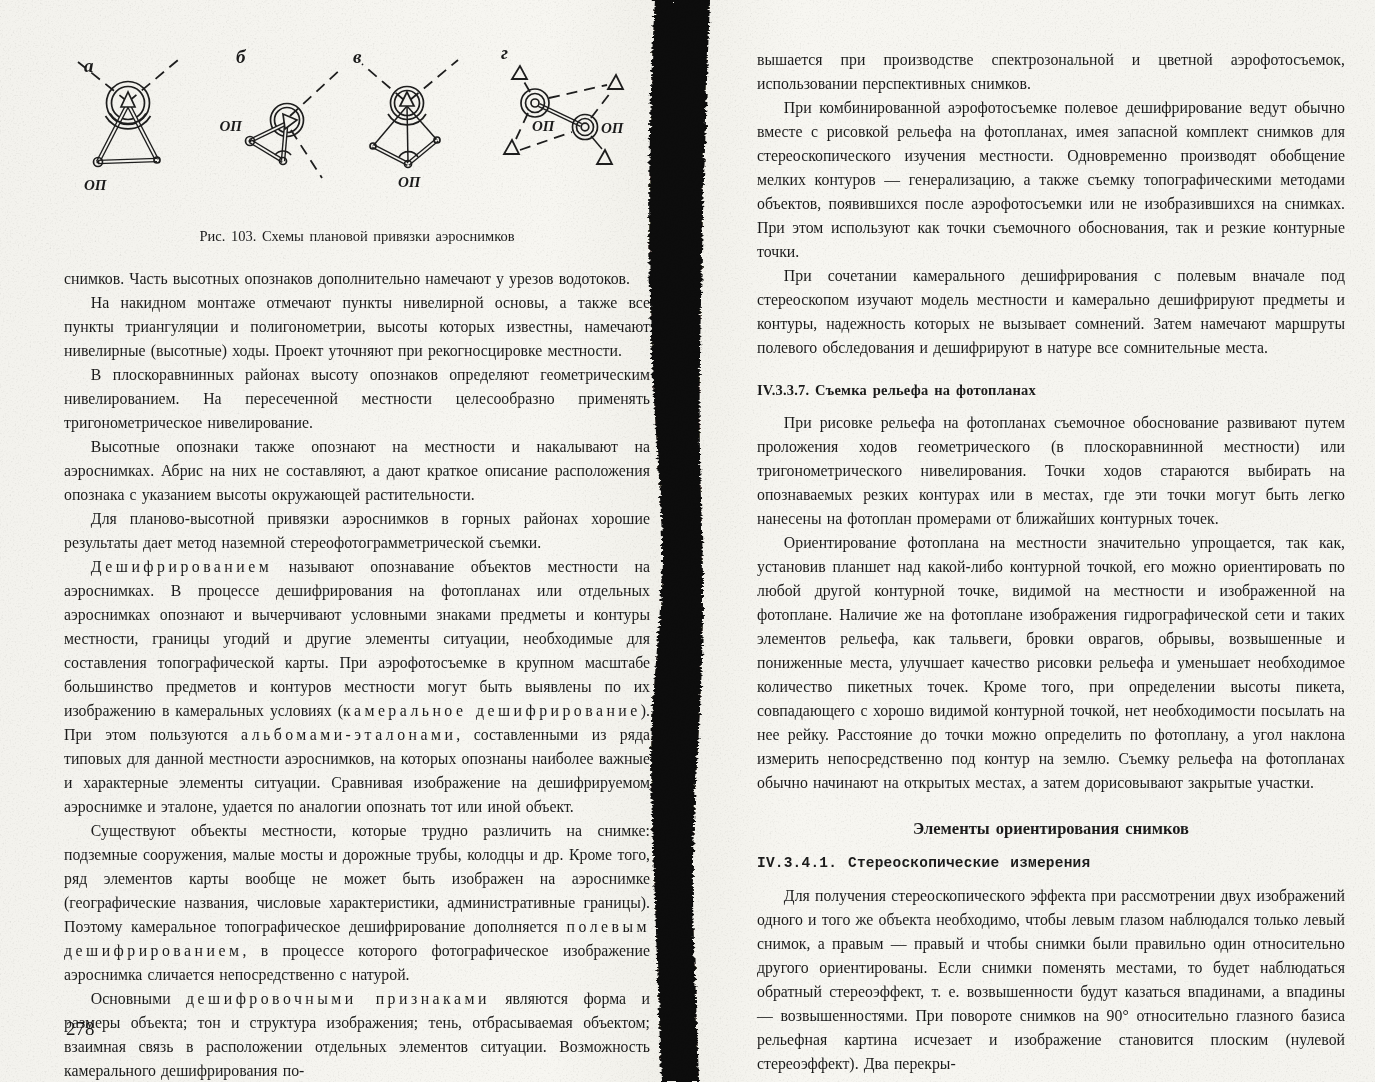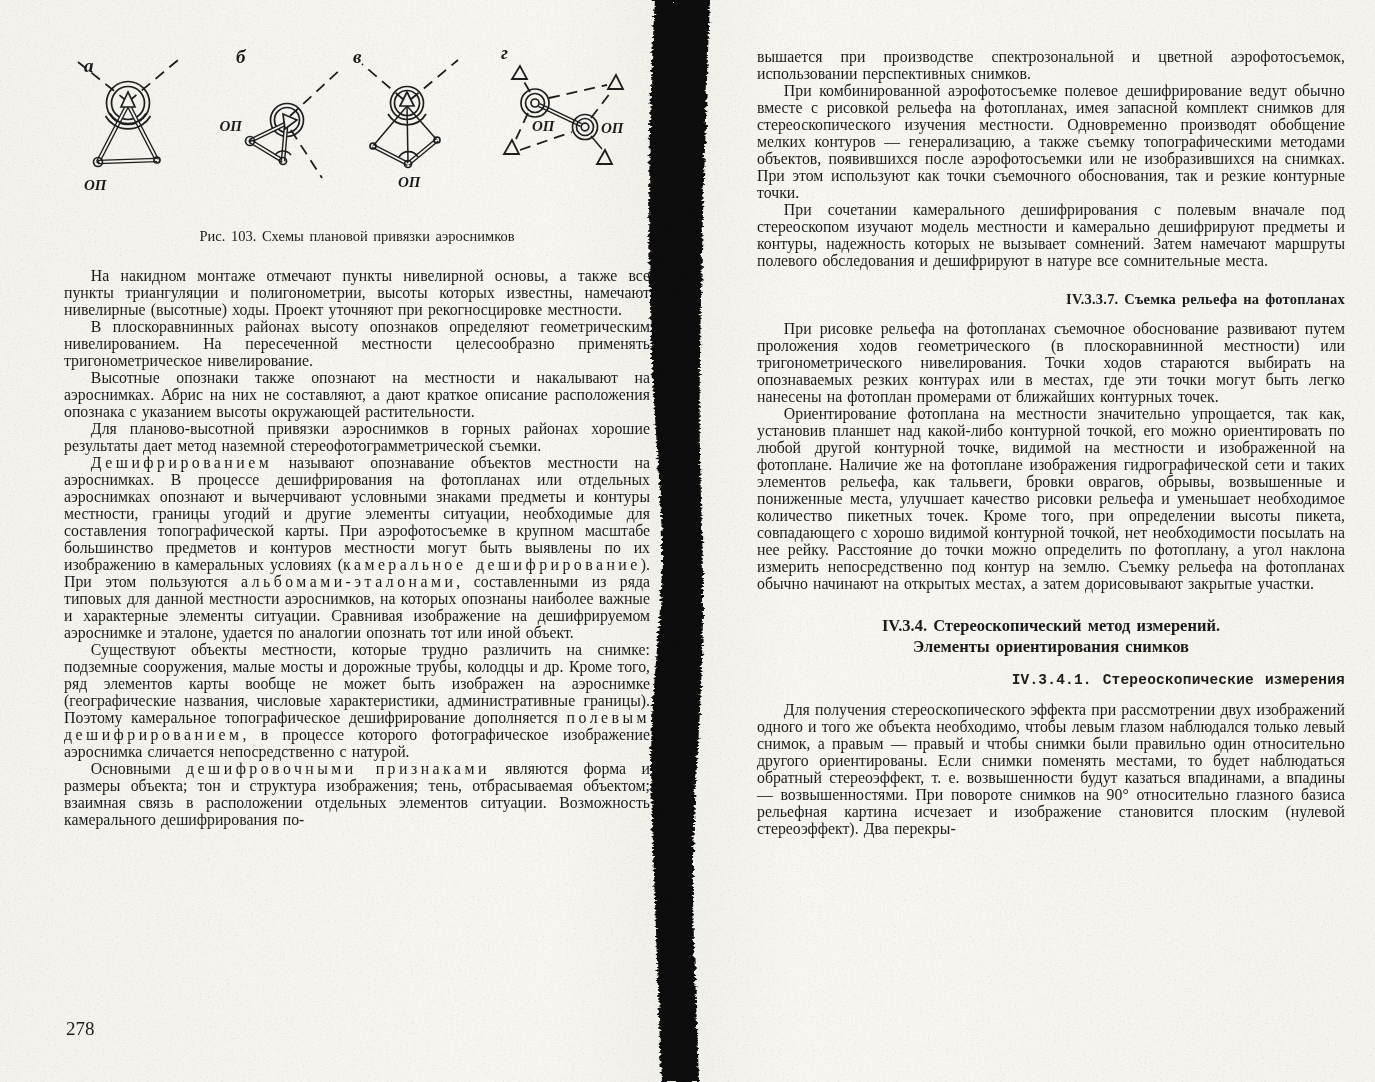--- a/index.html
+++ b/index.html
@@ -15,27 +15,27 @@
   .page-left{left:64px;top:0;width:586px;}
   .page-right{left:757px;top:48px;width:588px;}
   .figure-wrap{margin-top:40px;height:180px;}
   .figure-wrap svg{display:block;}
   .figcaption{
     font-weight:normal;text-align:center;
     font-size:14.5px;margin:8px 0 22px;word-spacing:2px;
   }
   .para{
     margin:0;text-align:justify;
-    font-size:15.8px;line-height:17px;word-spacing:1.2px;
+    font-size:15.8px;line-height:24px;word-spacing:1.2px;
   }
   .para.ind{text-indent:1.7em;}
   .sp{letter-spacing:0.22em;}
   .bld{font-weight:bold;}
   .h-small{
-    font-weight:bold;text-align:right;
+    font-weight:bold;text-align:left;
     font-size:14.5px;margin:22px 0 12px;letter-spacing:0.2px;word-spacing:2px;
   }
   .h-sub{margin:15px 0 13px;font-family:Liberation Mono, monospace;}
   .h-large{
     font-weight:bold;text-align:center;
     font-size:16.5px;line-height:20.5px;margin:24px 0 8px;word-spacing:2px;
   }
   .pagenum{position:absolute;top:1018px;font-size:19px;z-index:2;}
   .pn-left{left:66px;}
   .pn-right{left:757px;width:570px;text-align:right;}
@@ -155,40 +155,40 @@
           <polygon class="otri" points="541,110 533,124 548,124"></polygon>
           <text class="op" x="468" y="91">ОП</text>
           <text class="op" x="537" y="93">ОП</text>
         </g>
       </svg>
     </div>
 
     <div class="figcaption">Рис. 103. Схемы плановой привязки аэроснимков</div>
 
     <div id="left-blocks">
+        <p class="para"><span>снимков. Часть высотных опознаков дополнительно намечают у урезов водотоков.</span></p>
         <p class="para ind"><span>На накидном монтаже отмечают пункты нивелирной основы, а также все пункты триангуляции и полигонометрии, высоты которых известны, намечают нивелирные (высотные) ходы. Проект уточняют при рекогносцировке местности.</span></p>
         <p class="para ind"><span>В плоскоравнинных районах высоту опознаков определяют геометрическим нивелированием. На пересеченной местности целесообразно применять тригонометрическое нивелирование.</span></p>
         <p class="para ind"><span>Высотные опознаки также опознают на местности и накалывают на аэроснимках. Абрис на них не составляют, а дают краткое описание расположения опознака с указанием высоты окружающей растительности.</span></p>
         <p class="para ind"><span>Для планово-высотной привязки аэроснимков в горных районах хорошие результаты дает метод наземной стереофотограмметрической съемки.</span></p>
         <p class="para ind"><span class="sp">Дешифрированием</span><span> называют опознавание объектов местности на аэроснимках. В процессе дешифрирования на фотопланах или отдельных аэроснимках опознают и вычерчивают условными знаками предметы и контуры местности, границы угодий и другие элементы ситуации, необходимые для составления топографической карты. При аэрофотосъемке в крупном масштабе большинство предметов и контуров местности могут быть выявлены по их изображению в камеральных условиях (</span><span class="sp">камеральное дешифрирование</span><span>). При этом пользуются </span><span class="sp">альбомами-эталонами</span><span>, составленными из ряда типовых для данной местности аэроснимков, на которых опознаны наиболее важные и характерные элементы ситуации. Сравнивая изображение на дешифрируемом аэроснимке и эталоне, удается по аналогии опознать тот или иной объект.</span></p>
         <p class="para ind"><span>Существуют объекты местности, которые трудно различить на снимке: подземные сооружения, малые мосты и дорожные трубы, колодцы и др. Кроме того, ряд элементов карты вообще не может быть изображен на аэроснимке (географические названия, числовые характеристики, административные границы). Поэтому камеральное топографическое дешифрирование дополняется </span><span class="sp">полевым дешифрированием</span><span>, в процессе которого фотографическое изображение аэроснимка сличается непосредственно с натурой.</span></p>
         <p class="para ind"><span>Основными </span><span class="sp">дешифровочными признаками</span><span> являются форма и размеры объекта; тон и структура изображения; тень, отбрасываемая объектом; взаимная связь в расположении отдельных элементов ситуации. Возможность камерального дешифрирования по-</span></p>
       </div>
   </div>
 
   <div class="page page-right">
     <div id="right-blocks">
         <p class="para"><span>вышается при производстве спектрозональной и цветной аэрофотосъемок, использовании перспективных снимков.</span></p>
         <p class="para ind"><span>При комбинированной аэрофотосъемке полевое дешифрирование ведут обычно вместе с рисовкой рельефа на фотопланах, имея запасной комплект снимков для стереоскопического изучения местности. Одновременно производят обобщение мелких контуров — генерализацию, а также съемку топографическими методами объектов, появившихся после аэрофотосъемки или не изобразившихся на снимках. При этом используют как точки съемочного обоснования, так и резкие контурные точки.</span></p>
         <p class="para ind"><span>При сочетании камерального дешифрирования с полевым вначале под стереоскопом изучают модель местности и камерально дешифрируют предметы и контуры, надежность которых не вызывает сомнений. Затем намечают маршруты полевого обследования и дешифрируют в натуре все сомнительные места.</span></p>
         <div class="h-small">IV.3.3.7. Съемка рельефа на фотопланах</div>
         <p class="para ind"><span>При рисовке рельефа на фотопланах съемочное обоснование развивают путем проложения ходов геометрического (в плоскоравнинной местности) или тригонометрического нивелирования. Точки ходов стараются выбирать на опознаваемых резких контурах или в местах, где эти точки могут быть легко нанесены на фотоплан промерами от ближайших контурных точек.</span></p>
         <p class="para ind"><span>Ориентирование фотоплана на местности значительно упрощается, так как, установив планшет над какой-либо контурной точкой, его можно ориентировать по любой другой контурной точке, видимой на местности и изображенной на фотоплане. Наличие же на фотоплане изображения гидрографической сети и таких элементов рельефа, как тальвеги, бровки оврагов, обрывы, возвышенные и пониженные места, улучшает качество рисовки рельефа и уменьшает необходимое количество пикетных точек. Кроме того, при определении высоты пикета, совпадающего с хорошо видимой контурной точкой, нет необходимости посылать на нее рейку. Расстояние до точки можно определить по фотоплану, а угол наклона измерить непосредственно под контур на землю. Съемку рельефа на фотопланах обычно начинают на открытых местах, а затем дорисовывают закрытые участки.</span></p>
         <div class="h-large">
-          <div>IV.3.4. Стереоскопический метод измерений.</div>
           <div>Элементы ориентирования снимков</div>
         </div>
         <div class="h-small h-sub">IV.3.4.1. Стереоскопические измерения</div>
         <p class="para ind"><span>Для получения стереоскопического эффекта при рассмотрении двух изображений одного и того же объекта необходимо, чтобы левым глазом наблюдался только левый снимок, а правым — правый и чтобы снимки были правильно один относительно другого ориентированы. Если снимки поменять местами, то будет наблюдаться обратный стереоэффект, т. е. возвышенности будут казаться впадинами, а впадины — возвышенностями. При повороте снимков на 90° относительно глазного базиса рельефная картина исчезает и изображение становится плоским (нулевой стереоэффект). Два перекры-</span></p>
       </div>
   </div>
 
   <div class="pagenum pn-left">278</div>
 
   <svg class="overlay gutter" width="1375" height="1082" viewBox="0 0 1375 1082">

